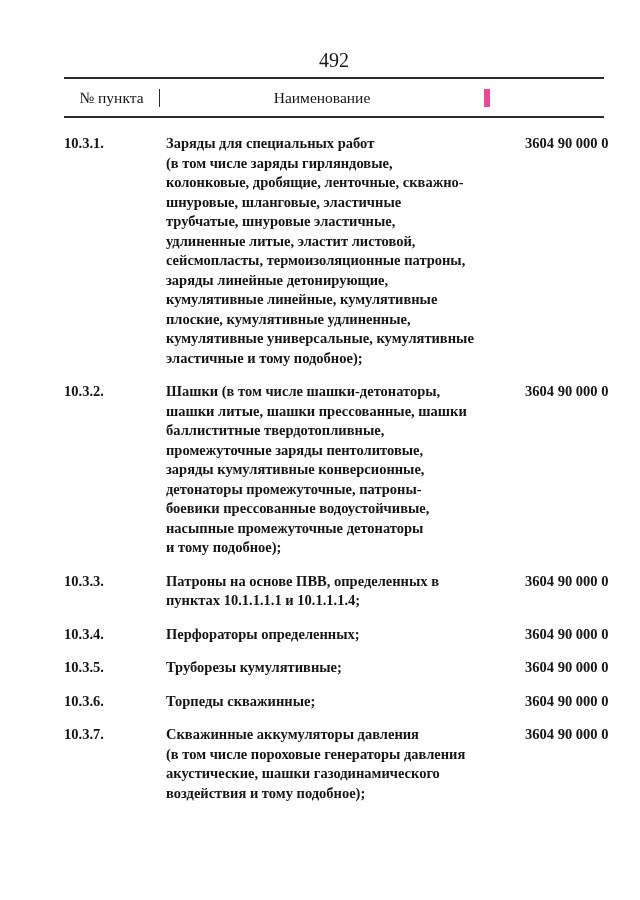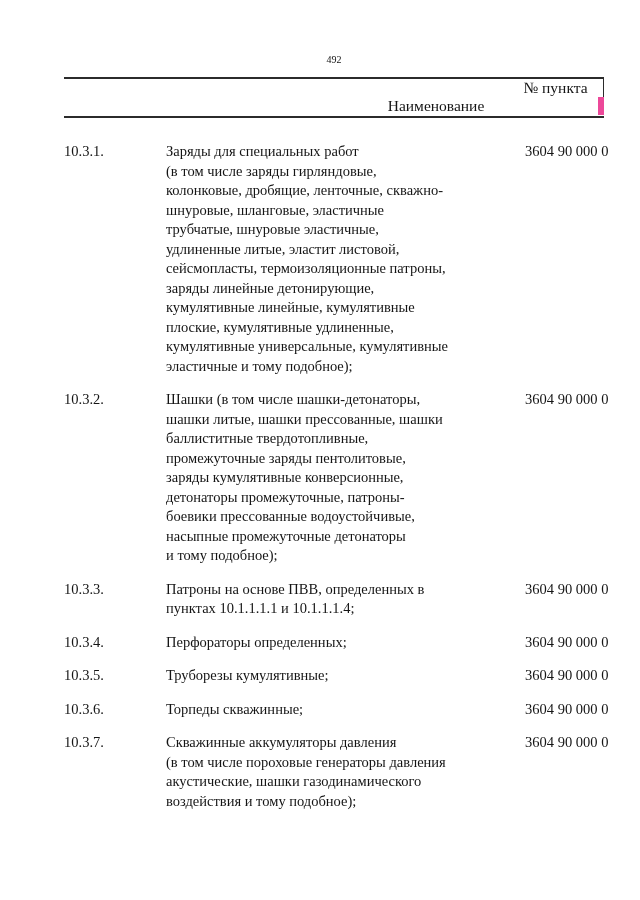--- a/index.html
+++ b/index.html
@@ -20,57 +20,57 @@
     height: 900px;
     background: #ffffff;
     overflow: hidden;
   }
   .page-number {
     position: absolute;
     top: 51px;
     left: 64px;
     width: 540px;
     text-align: center;
-    font-size: 10px;
+    font-size: 20px;
     line-height: 18px;
   }
   .doc-table {
     position: absolute;
     top: 77px;
     left: 64px;
     width: 540px;
   }
   .header-row {
     display: flex;
-    align-items: flex-end;
+    align-items: center;
     border-top: 2px solid #2b2b2b;
     border-bottom: 2px solid #2b2b2b;
     height: 37px;
-    flex-direction: column;
   }
   .header-cell {
     display: flex;
     align-items: center;
     justify-content: center;
     font-size: 15.5px;
     box-sizing: border-box;
   }
   .header-cell.c1 {
     width: 96px;
     border-right: 1px solid #2b2b2b;
   }
   .header-cell.c2 {
     width: 330px;
     border-right: 6px solid #ec4899;
   }
   .header-cell.c3 {
     flex: 1;
   }
   .table-body {
-    padding-top: 24px;
+    padding-top: 16px;
+    font-weight: bold;
   }
   .item-row {
     display: flex;
     align-items: flex-start;
     margin-bottom: 14px;
     font-size: 14.5px;
     line-height: 19.5px;
   }
   .cell-num {
     width: 96px;

